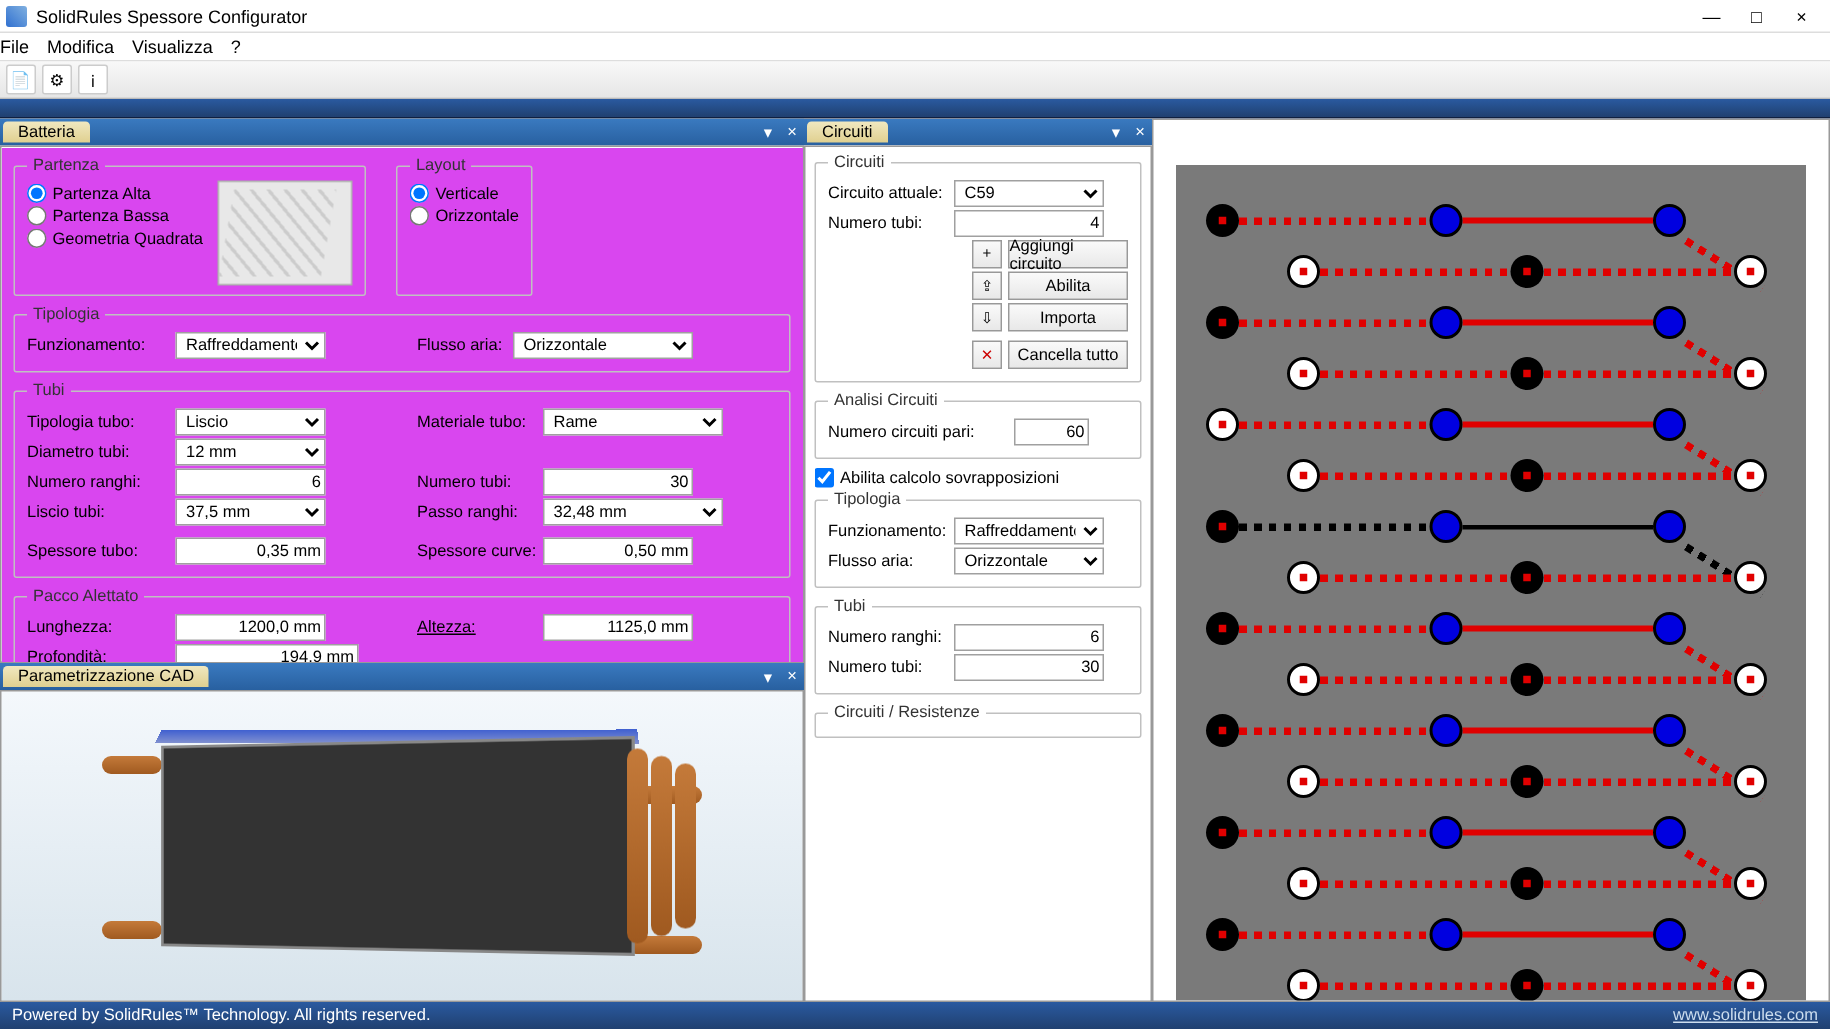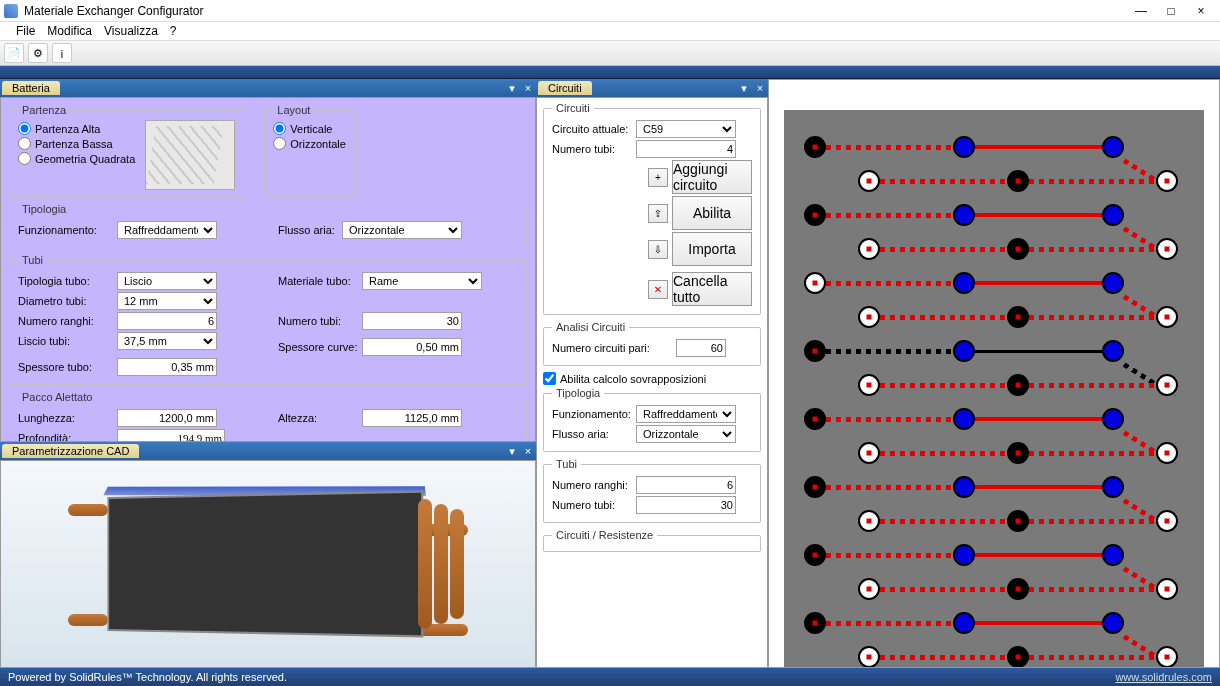--- a/index.html
+++ b/index.html
@@ -1,47 +1,47 @@
 <!DOCTYPE html>
 <html><head>
 <meta charset="utf-8">
 <style>
 * { box-sizing: border-box; margin: 0; padding: 0; }
 body { font-family: "Segoe UI", Tahoma, sans-serif; font-size: 11px; background: #fff; width: 1220px; height: 686px; overflow: hidden; display: flex; flex-direction: column; }
 .titlebar { display: flex; align-items: center; height: 22px; padding: 0 4px; border-bottom: 1px solid #ddd; }
 .titlebar .icon { width: 14px; height: 14px; background: linear-gradient(45deg,#3070d0,#80b0e0); border-radius: 2px; margin-right: 6px; }
 .titlebar .title { flex: 1; font-size: 12px; }
 .titlebar .winbtn { width: 30px; text-align: center; font-size: 12px; cursor: pointer; }
-.menubar { display: flex; gap: 12px; padding: 2px 16px; font-size: 12px; background: #fff; border-bottom: 1px solid #ddd; }
+.menubar { display: flex; gap: 12px; padding: 2px 0; font-size: 12px; background: #fff; border-bottom: 1px solid #ddd; }
 .menubar span { cursor: pointer; }
 .toolbar { display: flex; gap: 4px; padding: 2px 4px; background: linear-gradient(#f8f8f8,#e6e6e6); border-bottom: 1px solid #bbb; }
 .toolbar .tbtn { width: 20px; height: 20px; border: 1px solid #ccc; background: #fff; border-radius: 2px; display: flex; align-items: center; justify-content: center; font-size: 11px; cursor: pointer; }
 .ribbon-spacer { height: 13px; background: linear-gradient(#2a5aa0,#204070); border-bottom: 1px solid #102040; }
 .main { flex: 1; display: flex; overflow: hidden; }
 .left { width: 536px; display: flex; flex-direction: column; }
 .right { flex: 1; display: flex; }
 .panel-tab { display: flex; align-items: center; background: linear-gradient(#3a7ac0,#2860a0); color: #fff; height: 18px; font-size: 11px; }
 .panel-tab .tab { background: linear-gradient(#f0e8c0,#e0d090); color: #000; padding: 1px 10px; border-radius: 3px 3px 0 0; margin-left: 2px; }
 .panel-tab .spacer { flex: 1; }
 .panel-tab .ctrl { width: 16px; text-align: center; cursor: pointer; color: #fff; }
-.panel-body { flex: 1; background: #c4b5fd; border: 1px solid #999; overflow: auto; padding: 6px 8px; }
+.panel-body { flex: 1; background: #d946ef; border: 1px solid #999; overflow: auto; padding: 6px 8px; }
 fieldset { border: 1px solid #c0c0c0; border-radius: 2px; margin-bottom: 6px; padding: 4px 8px 6px 8px; }
 legend { font-size: 11px; padding: 0 4px; color: #333; }
 .row { display: flex; align-items: center; margin: 2px 0; }
 .row label { font-size: 11px; }
 .row .lab { width: 95px; margin-right: 4px; font-size: 11px; }
 .row input[type=text], .row select { height: 18px; font-size: 11px; border: 1px solid #a0a0a0; padding: 0 2px; background: #fff; }
 .row input[type=text] { text-align: right; }
 .sel { background: #fff; }
 .twocol { display: flex; gap: 20px; }
 .twocol > div { flex: 1; }
 .imgbox { width: 90px; height: 70px; background: #e8e8e8; border: 1px solid #aaa; margin-left: 10px; position: relative; }
 .imgbox::after { content: ""; position: absolute; left: 5px; top: 5px; right: 15px; bottom: 5px; background: repeating-linear-gradient(45deg,#ccc,#ccc 2px,#e8e8e8 2px,#e8e8e8 8px); transform: skewX(-10deg); }
 .btn-row { display: flex; align-items: center; margin: 2px 0; justify-content: flex-end; }
-.btn { width: 80px; height: 34px; border: 1px solid #999; background: linear-gradient(#fafafa,#e8e8e8); font-size: 14px; display: flex; align-items: center; justify-content: center; cursor: pointer; }
+.btn { width: 80px; height: 19px; border: 1px solid #999; background: linear-gradient(#fafafa,#e8e8e8); font-size: 11px; display: flex; align-items: center; justify-content: center; cursor: pointer; }
 .iconbtn { width: 20px; height: 19px; border: 1px solid #999; background: linear-gradient(#fafafa,#e8e8e8); margin-right: 4px; display: flex; align-items:center; justify-content:center; font-size: 10px; }
 .cad-area { flex: 1; background: linear-gradient(#f4f8fc,#d8e4ec); border: 1px solid #999; position: relative; display: flex; align-items: center; justify-content: center; }
 .cad-box { width: 440px; height: 180px; position: relative; }
 .coil-body { position: absolute; left: 50px; top: 20px; width: 320px; height: 140px; background: linear-gradient(90deg,#333 0%,#444 2%,#333 4%); background-size: 6px 100%; border: 2px solid #888; transform: perspective(600px) rotateY(-10deg); }
 .coil-top { position: absolute; left: 48px; top: 10px; width: 324px; height: 14px; background: linear-gradient(#4060d0,#8090d0); transform: perspective(600px) rotateY(-10deg) rotateX(50deg); }
 .copper { position: absolute; background: linear-gradient(#c47a3a,#a05a20); border-radius: 6px; }
 .circuits-pane { width: 232px; background: #fff; border: 1px solid #999; padding: 4px 6px; overflow: auto; }
 .viewer { flex: 1; background: #fff; border: 1px solid #999; position: relative; overflow: hidden; }
 .viewer-scroll { position:absolute; left:15px; right:15px; top:30px; bottom:0; background: #7a7a7a; padding: 20px; }
 .tube-row { display: flex; align-items: center; height: 34px; position: relative; }
@@ -62,21 +62,21 @@
 .statusbar { height: 18px; background: linear-gradient(#2a5aa0,#204070); color: #fff; display: flex; align-items: center; padding: 0 8px; font-size: 11px; }
 .statusbar a { color: #cde; margin-left: auto; text-decoration: underline; cursor: pointer; }
 .radio { margin-right: 4px; }
 .chk { margin-right: 4px; }
 </style>
 </head>
 <body>
 
 <div class="titlebar">
   <div class="icon"></div>
-  <div class="title">Materiale Exchanger Configurator</div>
+  <div class="title">SolidRules Spessore Configurator</div>
   <div class="winbtn">—</div>
   <div class="winbtn">□</div>
   <div class="winbtn">×</div>
 </div>
 
 <div class="menubar">
   <span>File</span>
   <span>Modifica</span>
   <span>Visualizza</span>
   <span>?</span>
@@ -175,44 +175,48 @@
           <div>
             <div class="row">
                 <span class="lab" style="width:80px;">Materiale tubo:</span>
                 <select style="width:120px;"><option>Rame</option></select>
               </div>
             <div class="row" style="height:18px;"></div>
             <div class="row">
                 <span class="lab" style="width:80px;">Numero tubi:</span>
                 <input type="text" style="width: 100px;" value="30">
               </div>
+            <div class="row">
+                <span class="lab" style="width:80px;">Passo ranghi:</span>
+                <select style="width:120px;"><option>32,48 mm</option></select>
+              </div>
             <div class="row" style="margin-top:8px;">
                 <span class="lab" style="width:80px;">Spessore curve:</span>
                 <input type="text" style="width: 100px;" value="0,50 mm">
               </div>
           </div>
         </div>
       </fieldset>
 
       <fieldset>
         <legend>Pacco Alettato</legend>
         <div class="twocol">
           <div>
             <div class="row">
                 <span class="lab">Lunghezza:</span>
                 <input type="text" style="width: 100px;" value="1200,0 mm">
               </div>
             <div class="row">
                 <span class="lab">Profondità:</span>
-                <input type="text" style="width: 108px; font-family: Liberation Serif, serif;" value="194,9 mm">
+                <input type="text" style="width: 122px;" value="194,9 mm">
               </div>
           </div>
           <div>
             <div class="row">
-                <span class="lab" style="width:80px;">Altezza:</span>
+                <span class="lab" style="width:80px;text-decoration:underline;">Altezza:</span>
                 <input type="text" style="width: 100px;" value="1125,0 mm">
               </div>
           </div>
         </div>
       </fieldset>
 
     </div>
 
     <div class="panel-tab">
       <div class="tab">Parametrizzazione CAD</div>

